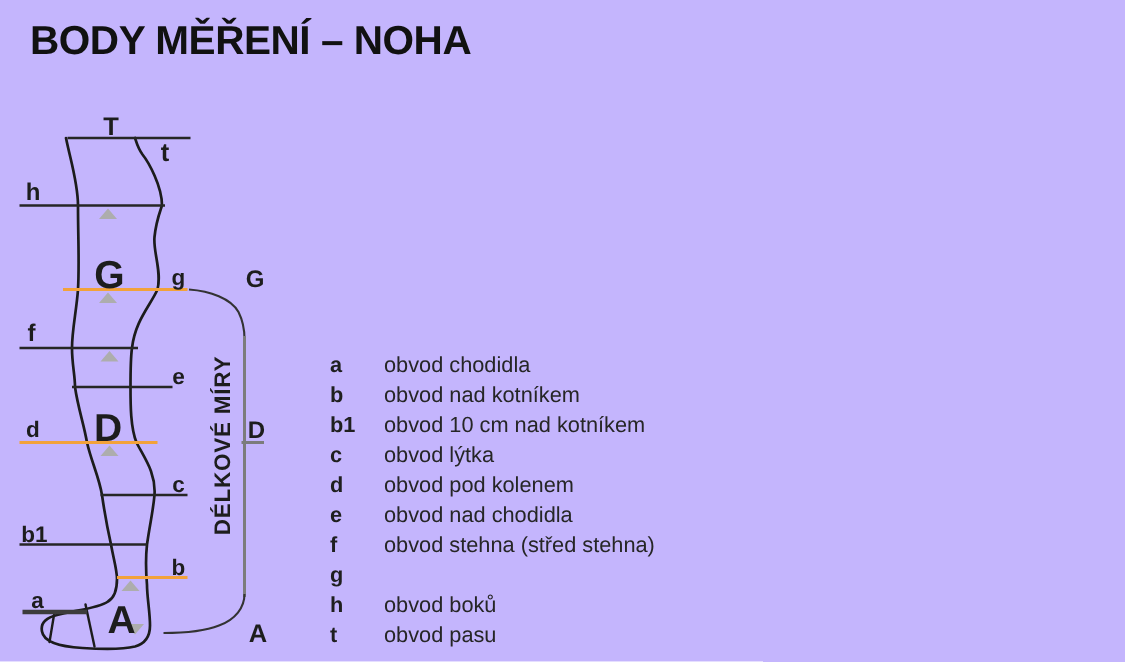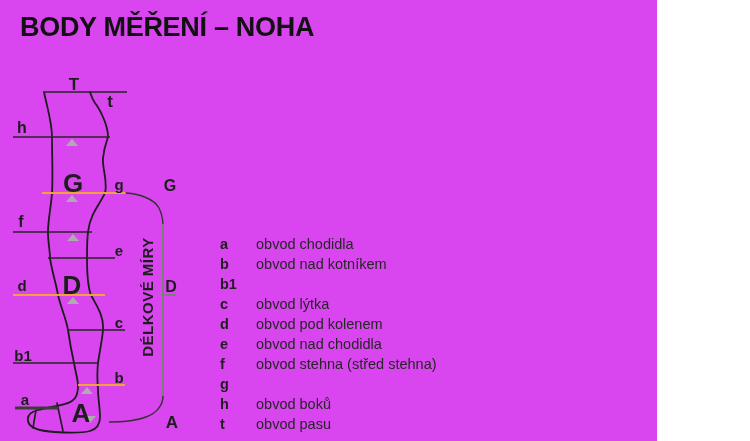--- a/index.html
+++ b/index.html
@@ -1,19 +1,19 @@
 <!DOCTYPE html>
 <html><head>
 <meta charset="utf-8">
 <style>
   html,body{margin:0;padding:0;background:#ffffff;}
   .page{
     position:relative;
-    width:657px;height:441px;
-    background:#d946ef;
+    width:750px;height:441px;
+    background:#c4b5fd;
     font-family:"Liberation Sans", sans-serif;
     overflow:hidden;
   }
   .page-title{
     position:absolute;left:20px;top:12px;margin:0;
     font-size:27px;font-weight:bold;color:#111;
     letter-spacing:-0.3px;
     font-family:"Liberation Sans", sans-serif;
   }
   .diagram-svg{position:absolute;left:10px;top:70px;}
@@ -136,20 +136,21 @@
     <div class="legend-row">
       <span class="legend-key">a</span>
       <span class="legend-text">obvod chodidla</span>
     </div>
     <div class="legend-row">
       <span class="legend-key">b</span>
       <span class="legend-text">obvod nad kotníkem</span>
     </div>
     <div class="legend-row">
       <span class="legend-key">b1</span>
+      <span class="legend-text">obvod 10 cm nad kotníkem</span>
     </div>
     <div class="legend-row">
       <span class="legend-key">c</span>
       <span class="legend-text">obvod lýtka</span>
     </div>
     <div class="legend-row">
       <span class="legend-key">d</span>
       <span class="legend-text">obvod pod kolenem</span>
     </div>
     <div class="legend-row">

